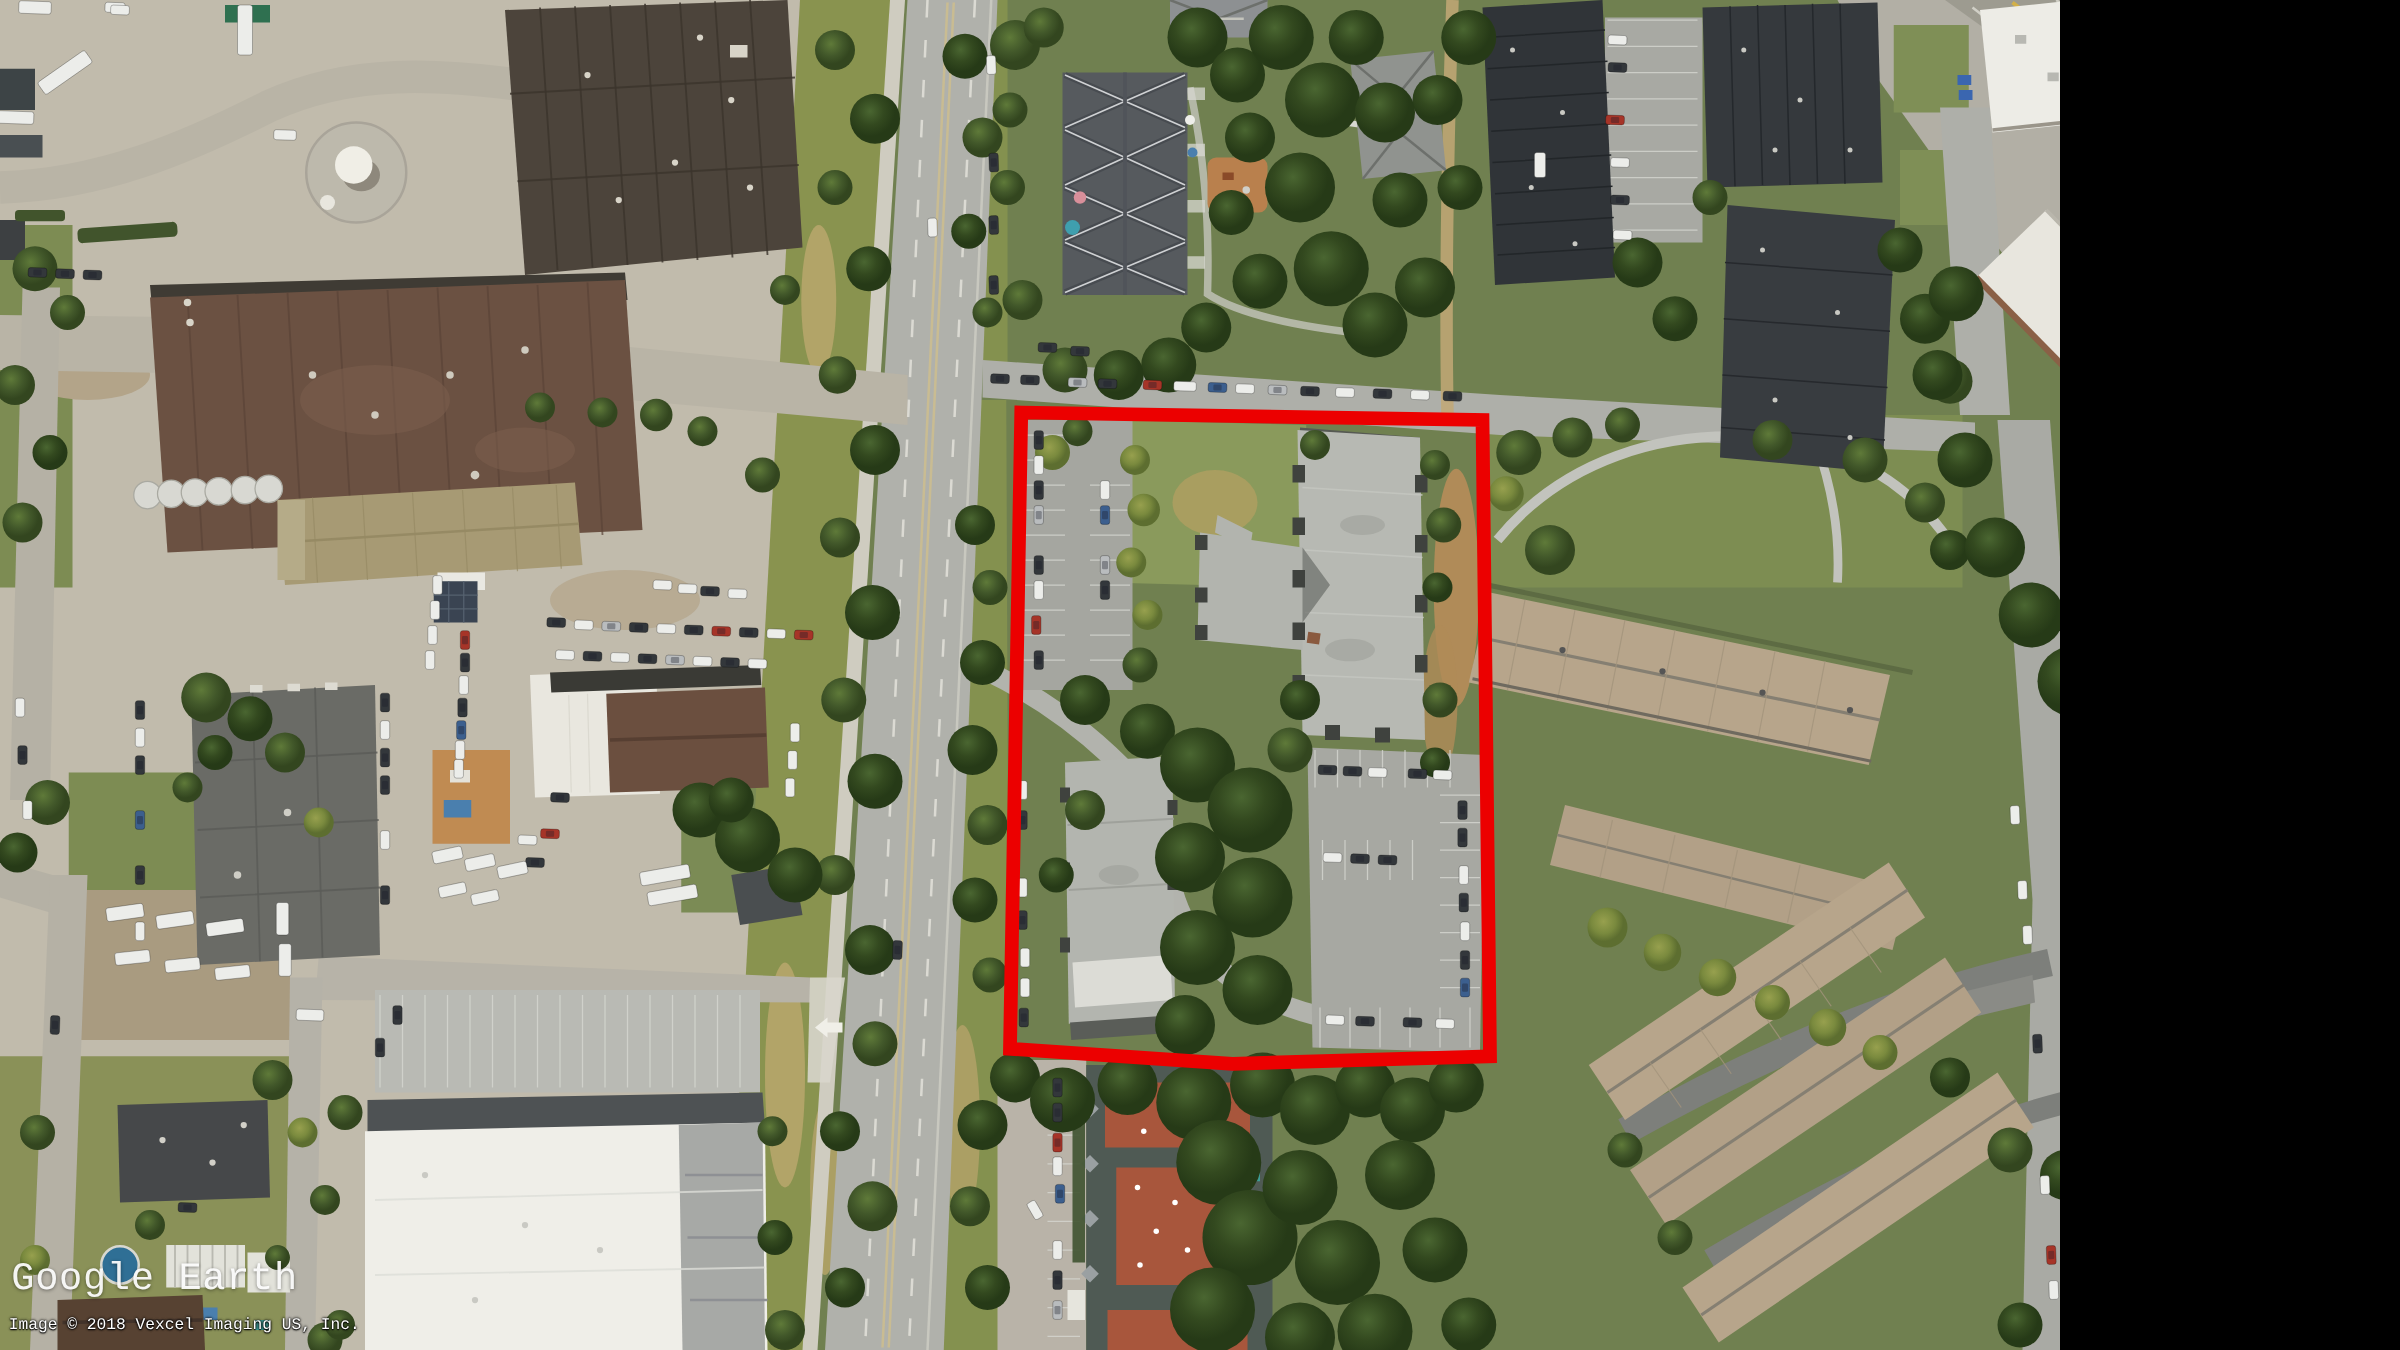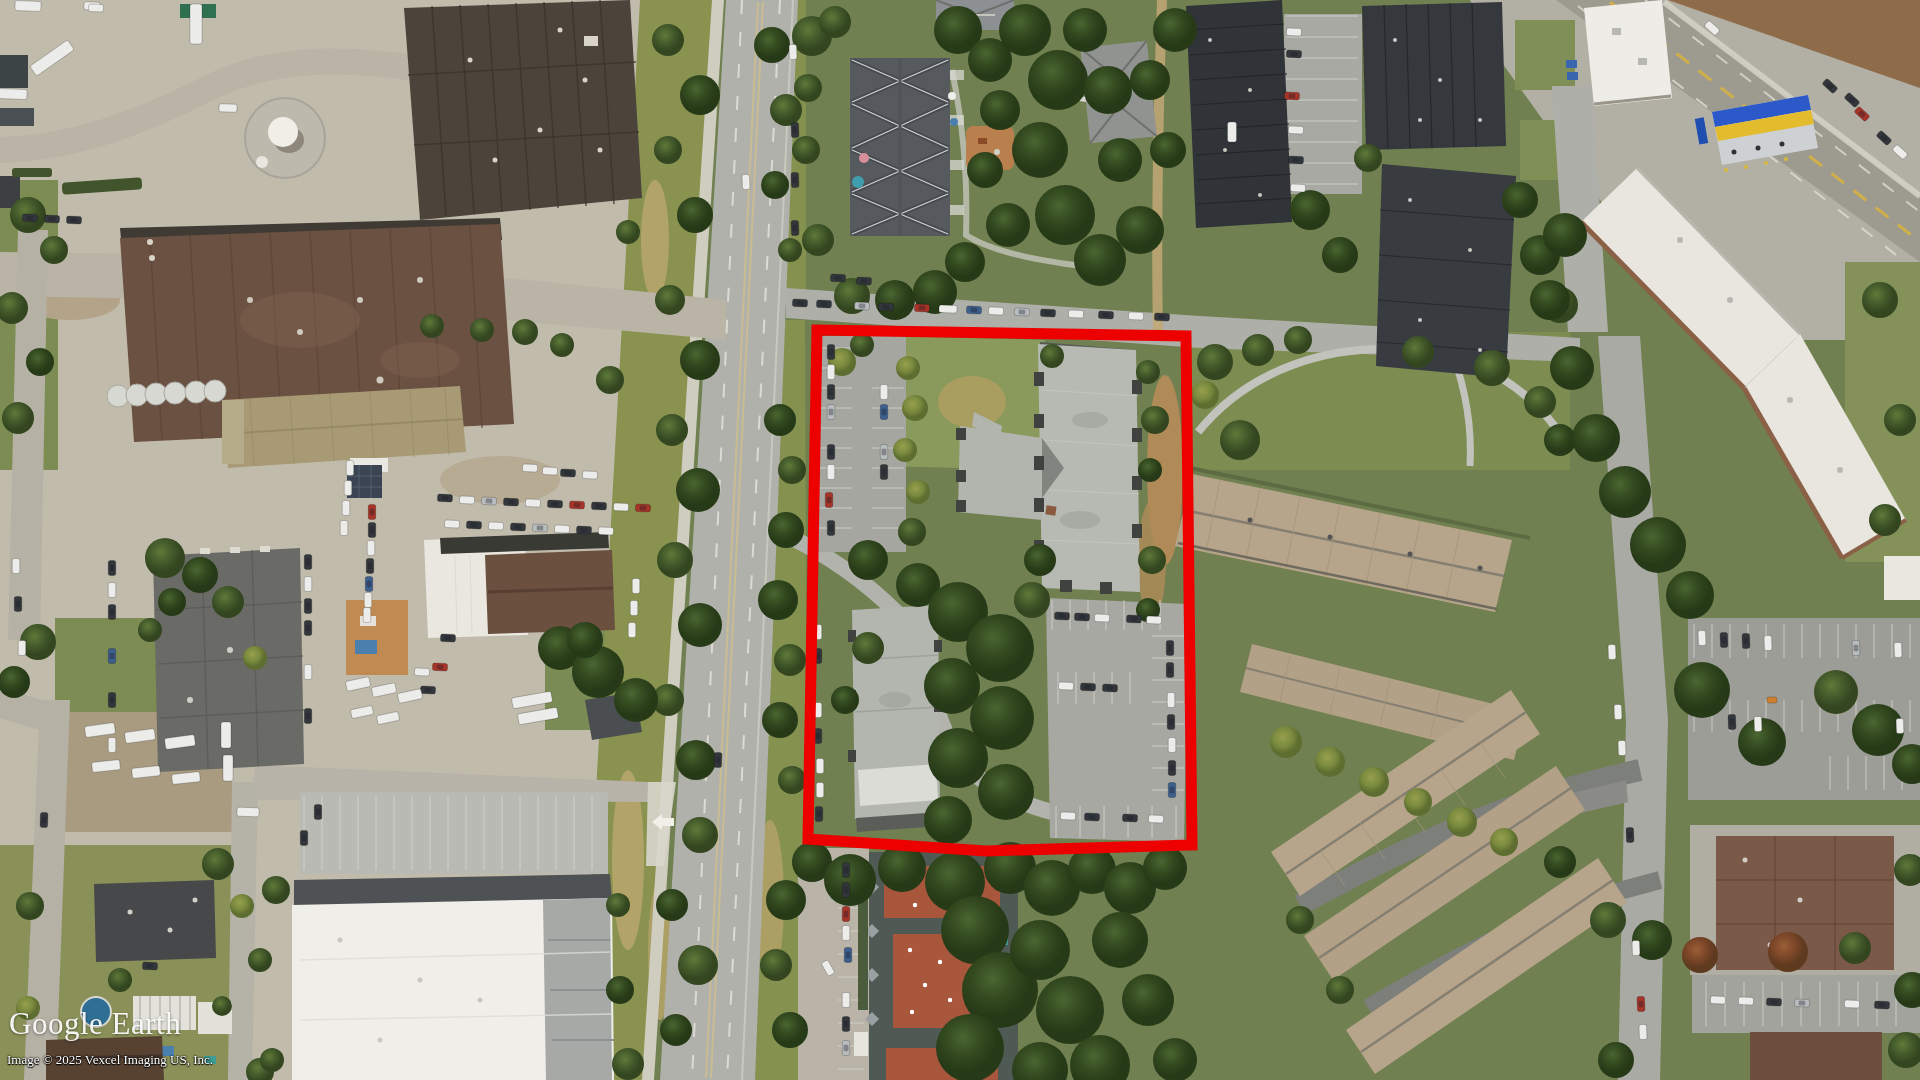--- a/index.html
+++ b/index.html
@@ -1,17 +1,17 @@
 <!DOCTYPE html>
 <html><head>
 <meta charset="utf-8">
 <style>
   html,body{margin:0;padding:0;background:#000;}
-  .stage{position:relative;width:1920px;height:1080px;overflow:hidden;background:#b91c1c;
-         font-family:Liberation Serif, serif;}
+  .stage{position:relative;width:1648px;height:1080px;overflow:hidden;background:#b91c1c;
+         font-family:Liberation Mono, monospace;}
   .stage svg{position:absolute;left:0;top:0;display:block;}
   .watermark{position:absolute;left:9px;top:1006px;font-size:31px;font-weight:400;letter-spacing:.5px;
              color:rgba(255,255,255,.93);text-shadow:0 1px 3px rgba(0,0,0,.45);user-select:none;}
   .attribution{position:absolute;left:7px;top:1052px;font-size:13px;color:#fff;
                text-shadow:0 0 2px #000,0 0 2px #000,0 1px 1px #000;user-select:none;}
 </style>
 </head>
 <body>
 
 <div class="stage">
@@ -1492,14 +1492,14 @@
           <rect x="-3.3" y="-2.4" width="6.6" height="4.8" fill="rgba(25,30,40,.35)" rx="1"></rect>
         </g>
       </g>
 
   <g>
     <polygon fill="none" stroke="#ec0000" stroke-width="11" stroke-linejoin="miter" points="817,330 1186,336 1192,845 986,851 808,839"></polygon>
   </g>
 </svg>
 
 <div class="watermark">Google Earth</div>
-<div class="attribution">Image © 2025 Vexcel Imaging US, Inc.</div>
+<div class="attribution">Image © 2018 Vexcel Imaging US, Inc.</div>
 </div>
 
 </body></html>

